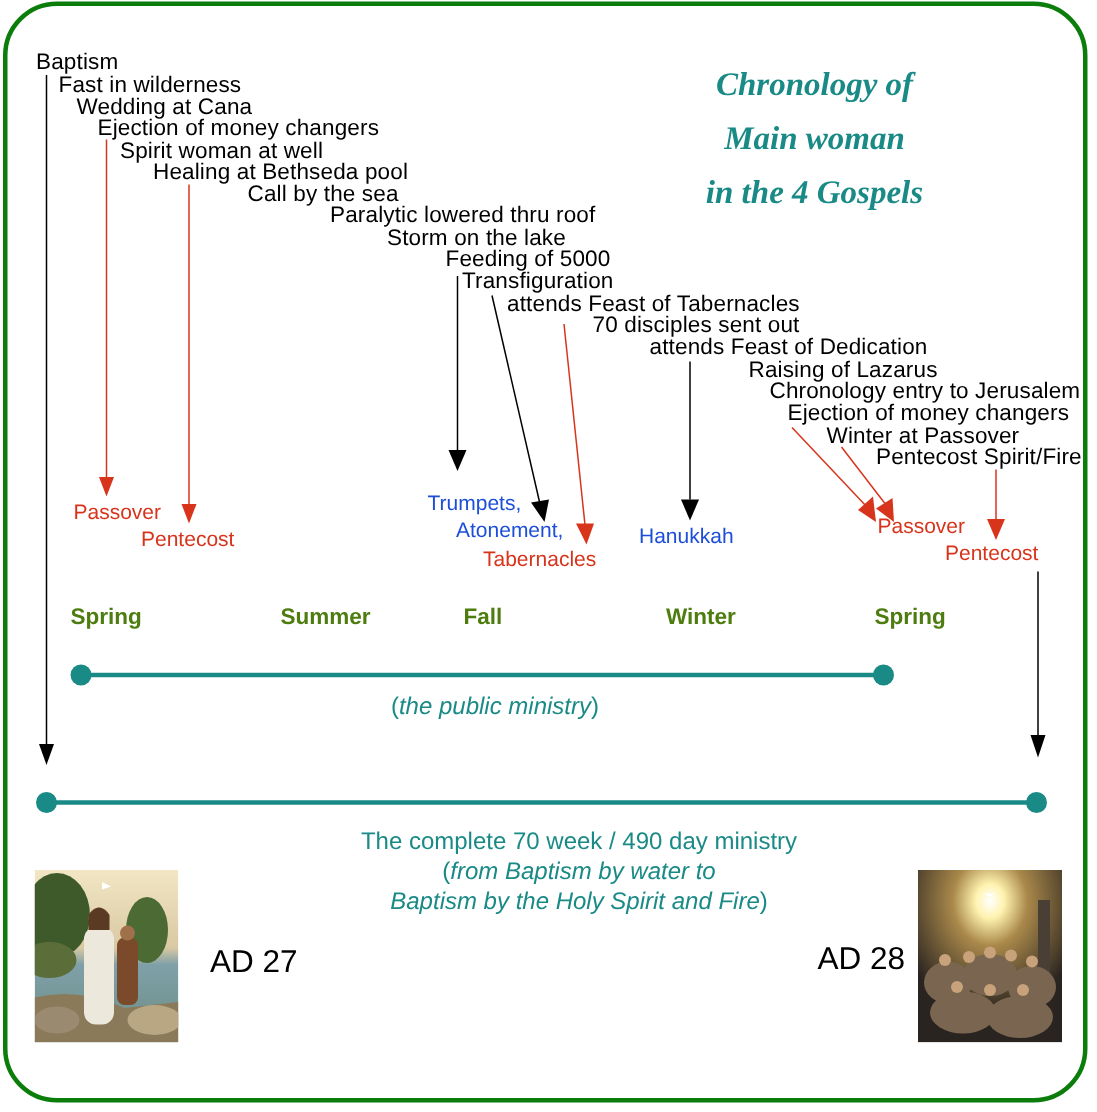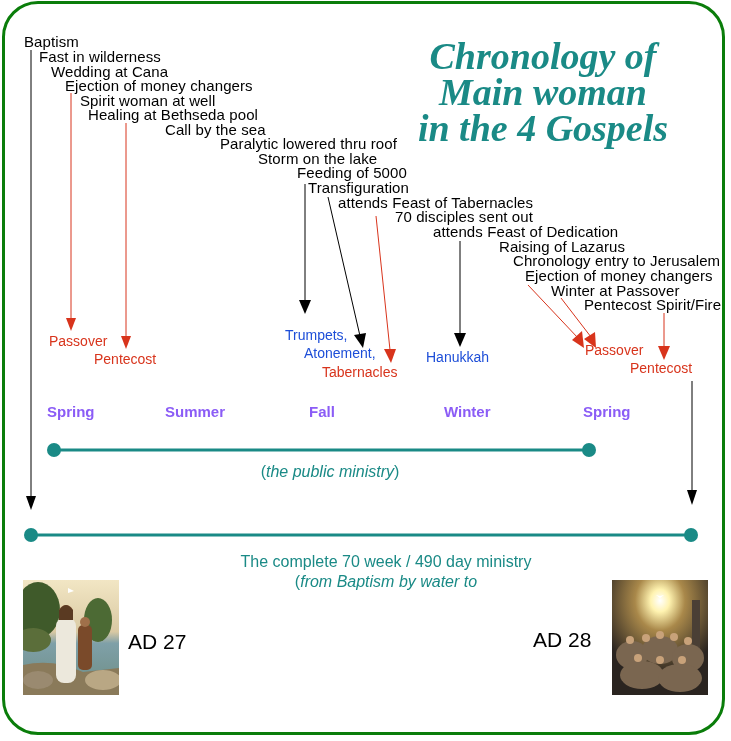--- a/index.html
+++ b/index.html
@@ -5,51 +5,51 @@
   html, body { margin: 0; padding: 0; background: #ffffff; }
   body { width: 731px; height: 741px; position: relative; overflow: hidden; font-family: "Liberation Sans", sans-serif; }
   .frame {
     position: absolute; left: 2px; top: 1px; width: 723px; height: 734px;
     border: 3px solid #0a7d0a; border-radius: 36px; box-sizing: border-box; background: #fff;
   }
   .lbl { position: absolute; white-space: nowrap; font-size: 15px; color: #000; line-height: 14px; letter-spacing: 0.1px; }
   .title {
     position: absolute; left: 398px; top: 38px; width: 290px;
     font-family: "Liberation Serif", serif; font-style: italic; font-weight: bold;
-    color: #1a8a86; font-size: 38px; line-height: 36px; text-align: center;
+    color: #1a8a86; font-size: 22px; line-height: 36px; text-align: center;
   }
   .title span { display: block; }
   .feast { position: absolute; white-space: nowrap; font-size: 14px; line-height: 17px; }
   .red { color: #d8341c; }
   .blk { color: #1d4ed8; }
-  .season { position: absolute; font-size: 15px; font-weight: bold; color: #8b5cf6; }
+  .season { position: absolute; font-size: 15px; font-weight: bold; color: #4d7c0f; }
   .cap { position: absolute; text-align: center; font-size: 16px; line-height: 20px; color: #1a8a86; }
   .cap i { font-style: italic; }
-  .year { position: absolute; font-size: 21px; color: #000; }
+  .year { position: absolute; font-size: 21px; color: #000; margin-left: 12px; }
   svg.overlay { position: absolute; left: 0; top: 0; }
   .pic { position: absolute; overflow: hidden; }
 </style>
 </head>
 <body>
 
 <div class="frame"></div>
 
 <div class="title">
   <span>Chronology of</span>
   <span>Main woman</span>
   <span>in the 4 Gospels</span>
 </div>
 
 <div>
   <div class="lbl" style="left:24px;top:35px">Baptism</div>
   <div class="lbl" style="left:39px;top:50px">Fast in wilderness</div>
   <div class="lbl" style="left:51px;top:65px">Wedding at Cana</div>
   <div class="lbl" style="left:65px;top:79px">Ejection of money changers</div>
   <div class="lbl" style="left:80px;top:94px">Spirit woman at well</div>
-  <div class="lbl" style="left:88px;top:108px">Healing at Bethseda pool</div>
+  <div class="lbl" style="left:102px;top:108px">Healing at Bethseda pool</div>
   <div class="lbl" style="left:165px;top:123px">Call by the sea</div>
   <div class="lbl" style="left:220px;top:137px">Paralytic lowered thru roof</div>
   <div class="lbl" style="left:258px;top:152px">Storm on the lake</div>
   <div class="lbl" style="left:297px;top:166px">Feeding of 5000</div>
   <div class="lbl" style="left:308px;top:181px">Transfiguration</div>
   <div class="lbl" style="left:338px;top:196px">attends Feast of Tabernacles</div>
   <div class="lbl" style="left:395px;top:210px">70 disciples sent out</div>
   <div class="lbl" style="left:433px;top:225px">attends Feast of Dedication</div>
   <div class="lbl" style="left:499px;top:240px">Raising of Lazarus</div>
   <div class="lbl" style="left:513px;top:254px">Chronology entry to Jerusalem</div>
@@ -113,32 +113,33 @@
 <div class="feast red" style="left:49px;top:333px">Passover</div>
 <div class="feast red" style="left:94px;top:351px">Pentecost</div>
 <div class="feast blk" style="left:285px;top:327px">Trumpets,</div>
 <div class="feast blk" style="left:304px;top:345px">Atonement,</div>
 <div class="feast red" style="left:322px;top:364px">Tabernacles</div>
 <div class="feast blk" style="left:426px;top:349px">Hanukkah</div>
 <div class="feast red" style="left:585px;top:342px">Passover</div>
 <div class="feast red" style="left:630px;top:360px">Pentecost</div>
 
 <div class="season" style="left:47px;top:403px">Spring</div>
-<div class="season" style="left:165px;top:403px">Summer</div>
+<div class="season" style="left:187px;top:403px">Summer</div>
 <div class="season" style="left:309px;top:403px">Fall</div>
 <div class="season" style="left:444px;top:403px">Winter</div>
 <div class="season" style="left:583px;top:403px">Spring</div>
 
 <div class="cap" style="left:170px;top:462px;width:320px">
   <div>(<i>the public ministry</i>)</div>
 </div>
 
 <div class="cap" style="left:176px;top:552px;width:420px">
   <div>The complete 70 week / 490 day ministry</div>
   <div>(<i>from Baptism by water to</i></div>
+  <div><i>Baptism by the Holy Spirit and Fire</i>)</div>
 </div>
 
 <div class="pic" style="left:23px;top:580px;width:96px;height:115px;">
   <svg width="96" height="115" viewBox="0 0 96 115">
     <defs>
       <linearGradient id="sky" x1="0" y1="0" x2="0" y2="1">
         <stop offset="0" stop-color="#f2e6c4"></stop>
         <stop offset="0.45" stop-color="#d9c9a3"></stop>
         <stop offset="0.55" stop-color="#7fa0a8"></stop>
         <stop offset="1" stop-color="#6c8c82"></stop>

